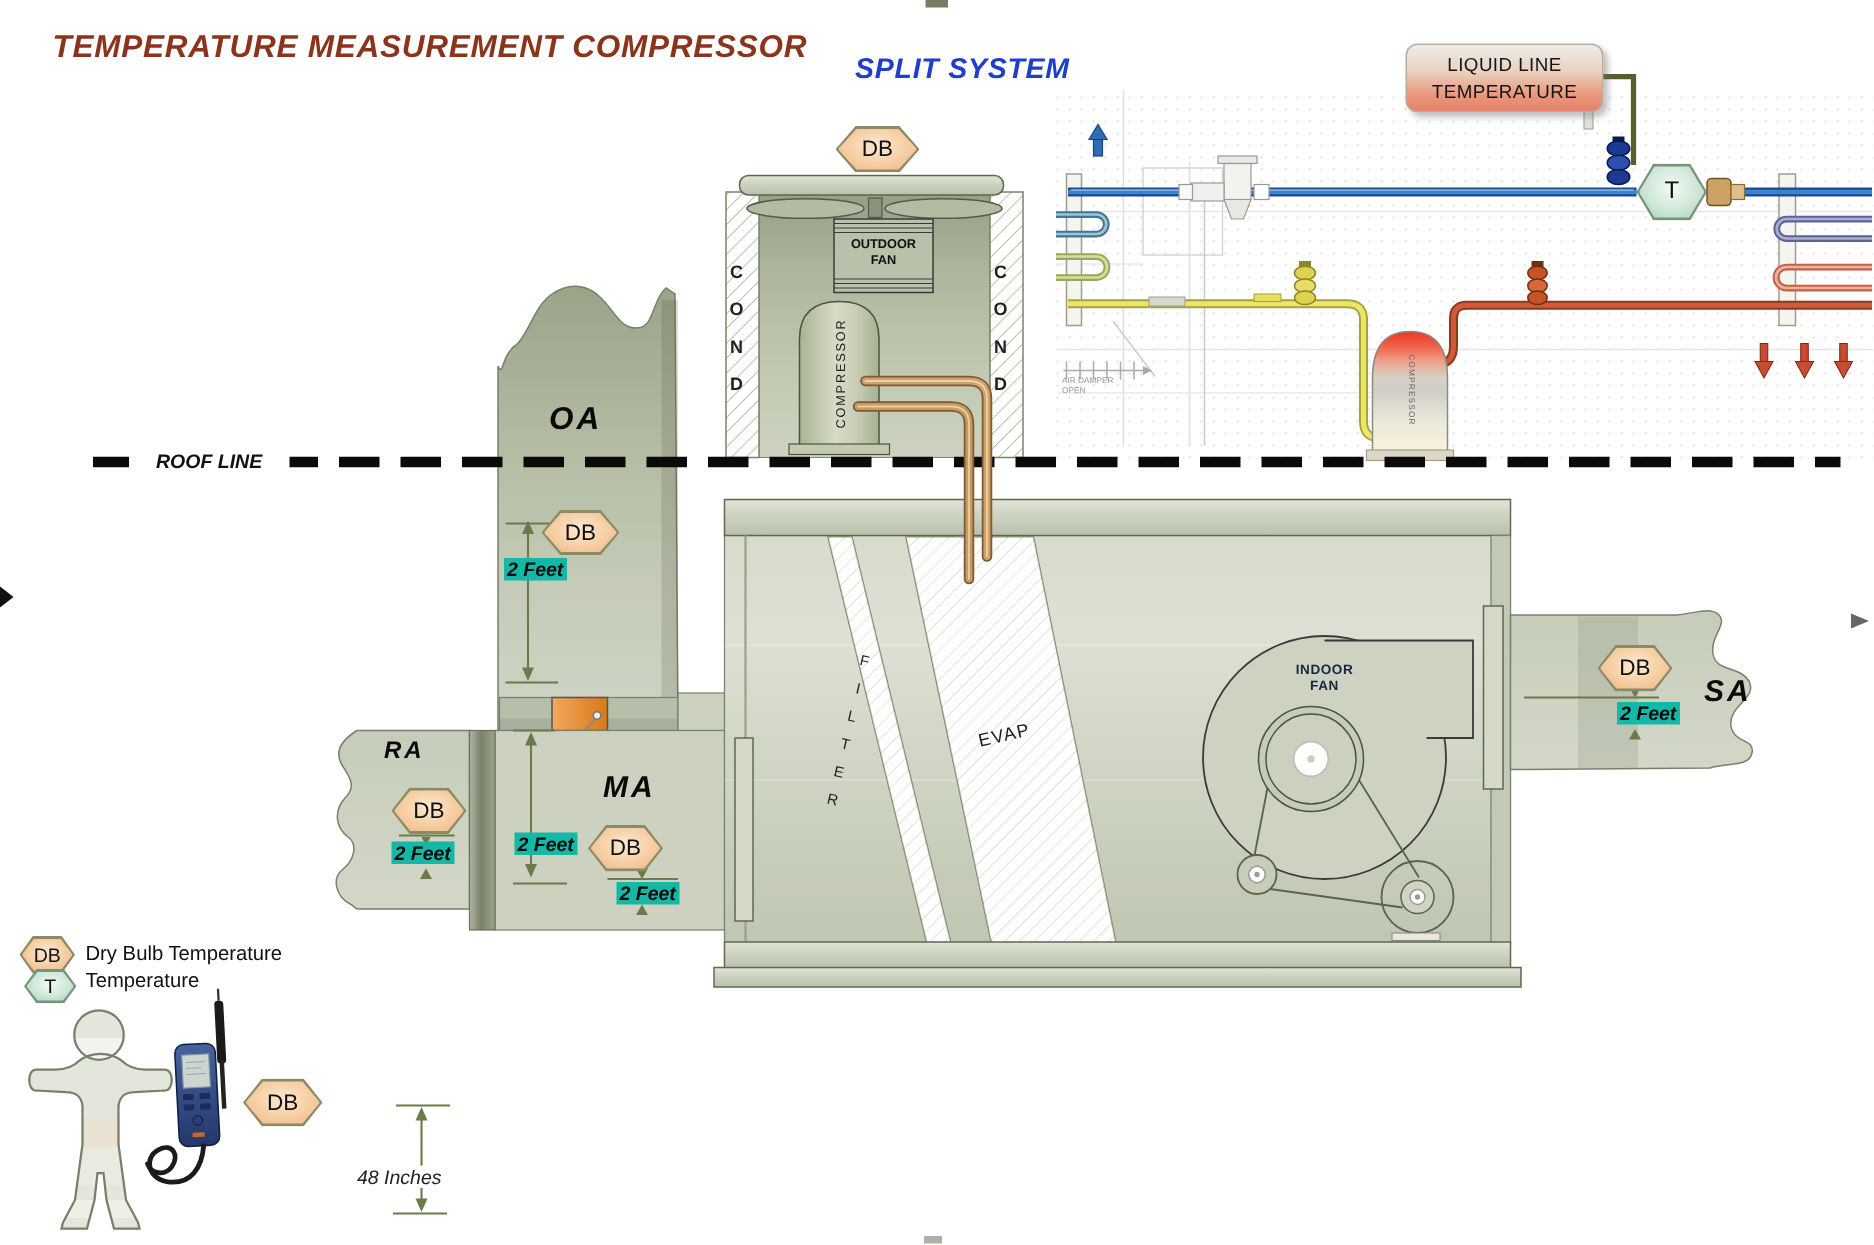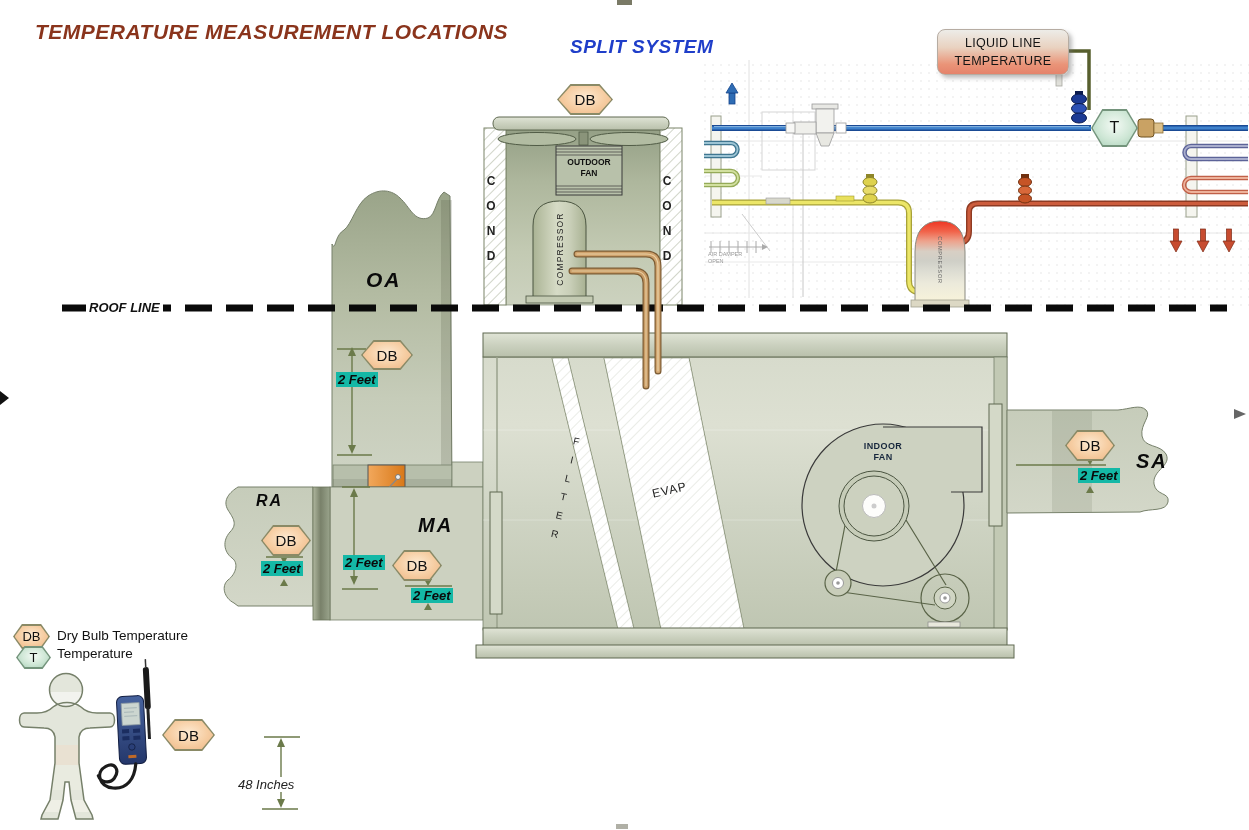--- a/index.html
+++ b/index.html
@@ -3,21 +3,21 @@
 <meta charset="utf-8">
 <style>
   html,body{margin:0;padding:0;background:#fff;}
   #stage{position:relative;width:1249px;height:830px;overflow:hidden;background:#fff;
          font-family:"Liberation Sans",sans-serif;}
   #art{position:absolute;left:0;top:0;}
   .lbl{position:absolute;white-space:nowrap;color:#111;}
   .title-main{font:italic bold 21px "Liberation Sans",sans-serif;color:var(--title,#8a341c);letter-spacing:.5px;}
   .title-sub{font:italic bold 19px "Liberation Sans",sans-serif;color:var(--subtitle,#1f3ec9);letter-spacing:.5px;}
   .duct-lbl{font:italic bold 21px "Liberation Sans",sans-serif;letter-spacing:2px;color:#0a0a0a;}
-  .roof-lbl{font:italic bold 13px "Liberation Sans",sans-serif;background:#fff;padding:0 3px;}
+  .roof-lbl{font:italic bold 13px "Liberation Sans",sans-serif;background:#fff;padding:0 18px;}
   .mlabel{font:italic bold 13px "Liberation Sans",sans-serif;background:#14b8a6;padding:0 2px;color:#0a0a0a;}
   .inches-lbl{font:italic 13px "Liberation Sans",sans-serif;color:#222;background:#fff;padding:0 2px;}
   .legend-lbl{font:13.5px "Liberation Sans",sans-serif;color:#111;}
   .hex{position:absolute;clip-path:polygon(24% 0,76% 0,100% 50%,76% 100%,24% 100%,0 50%);
        background:#8a8a66;display:flex;align-items:center;justify-content:center;}
   .hex .hex-in{position:absolute;inset:1.6px;clip-path:polygon(24% 0,76% 0,100% 50%,76% 100%,24% 100%,0 50%);
        background:radial-gradient(ellipse at 50% 42%,#fdead2 0%,#f6cda2 55%,#edb686 100%);}
   .hex.t{background:#74947c;}
   .hex.t .hex-in{background:radial-gradient(ellipse at 50% 42%,#f4faf5 0%,#cfe7d6 55%,#a9d0b8 100%);}
   .hex .hex-txt{position:relative;font:15px "Liberation Sans",sans-serif;color:#101010;}
@@ -392,33 +392,33 @@
     <rect x="127" y="755" width="8" height="3" fill="#c06a28"></rect>
     <path d="M134,764 C132,779 124,789 110,787 C96,785 93,770 104,765 C113,761 118,769 112,777 C107,783 98,781 96,774" fill="none" stroke="#1b1b1b" stroke-width="3.2" stroke-linecap="round"></path>
   </g>
 
   <polygon points="0,391 9,398 0,405" fill="#111111"></polygon>
   <rect x="617" y="0" width="15" height="5" fill="#7a7a66"></rect>
   <rect x="616" y="824" width="12" height="5" fill="#b0b0a6"></rect>
   <polygon points="1234,409 1246,414 1234,419" fill="#666666"></polygon>
 </svg>
 
-<div class="lbl title-main" style="left:35px;top:20px;">TEMPERATURE MEASUREMENT LOCATIONS</div>
+<div class="lbl title-main" style="left:35px;top:20px;">TEMPERATURE MEASUREMENT COMPRESSOR</div>
 <div class="lbl title-sub" style="left:570px;top:36px;">SPLIT SYSTEM</div>
 
 <div class="lbl roof-lbl" style="left:86px;top:300px;">ROOF LINE</div>
 
 <div class="callout">
   <span>LIQUID LINE</span>
   <span>TEMPERATURE</span>
 </div>
 
 <div class="lbl duct-lbl" style="left:366px;top:268px;">OA</div>
 <div class="lbl duct-lbl" style="left:256px;top:492px;font-size:16px;">RA</div>
-<div class="lbl duct-lbl" style="left:402px;top:514px;font-size:20px;margin-left:16px;">MA</div>
+<div class="lbl duct-lbl" style="left:402px;top:514px;font-size:20px;">MA</div>
 <div class="lbl duct-lbl" style="left:1136px;top:450px;font-size:20px;">SA</div>
 
 <div class="lbl vtext" style="left:484px;top:176px;width:22px;height:96px;">COND</div>
 <div class="lbl vtext" style="left:660px;top:176px;width:22px;height:96px;">COND</div>
 
 <div class="lbl tinytxt" style="left:556px;top:157px;width:66px;">
   <div>OUTDOOR</div>
   <div>FAN</div>
 </div>
 <div class="lbl comp-lbl" style="left:509px;top:244px;width:102px;transform:rotate(-90deg);">COMPRESSOR</div>

